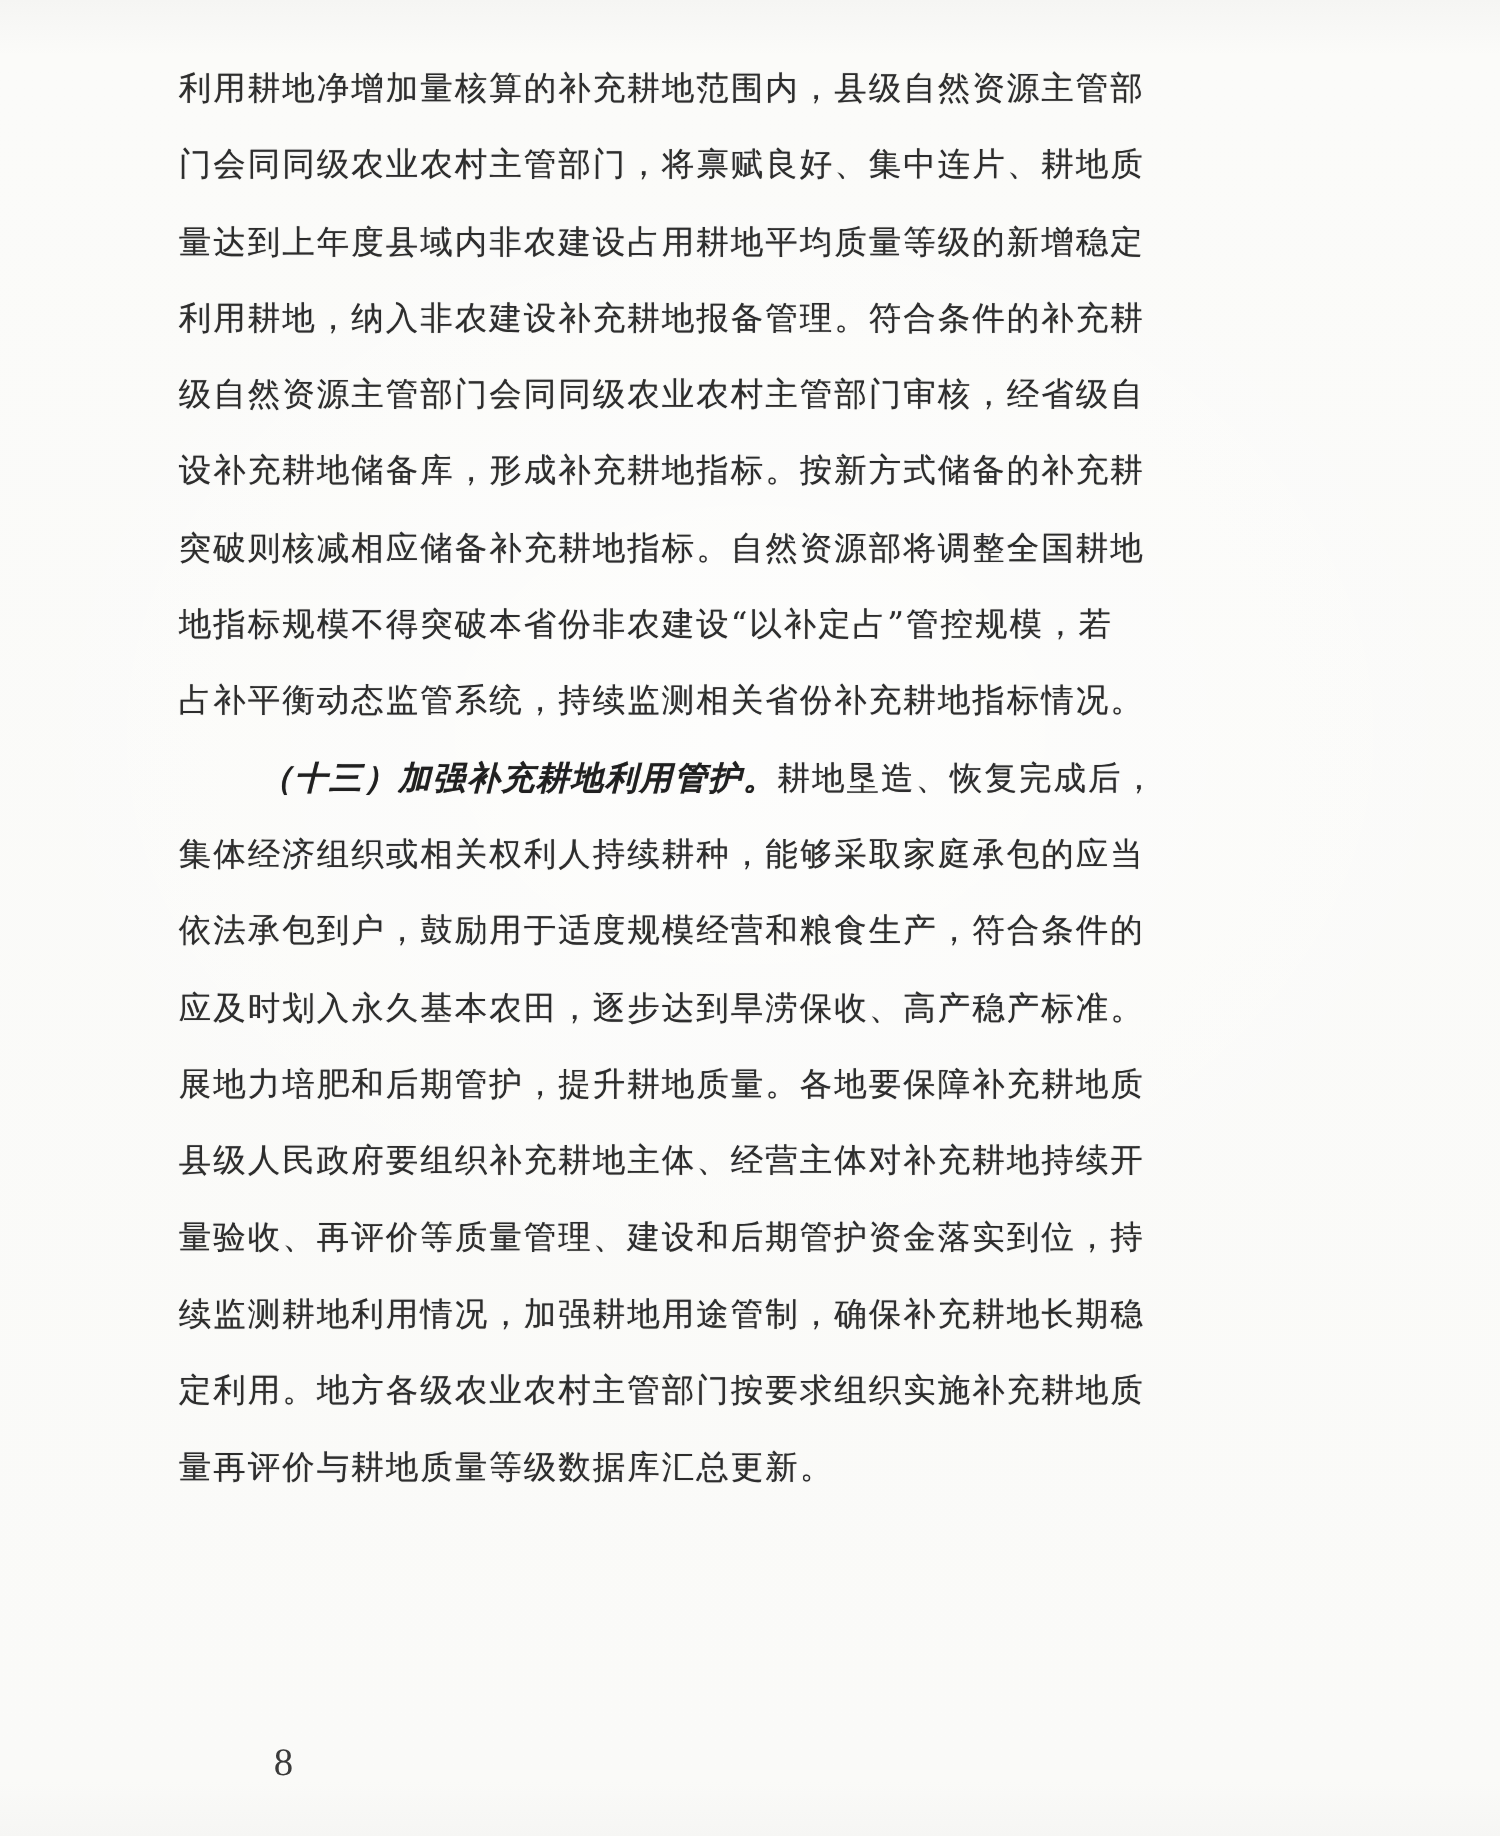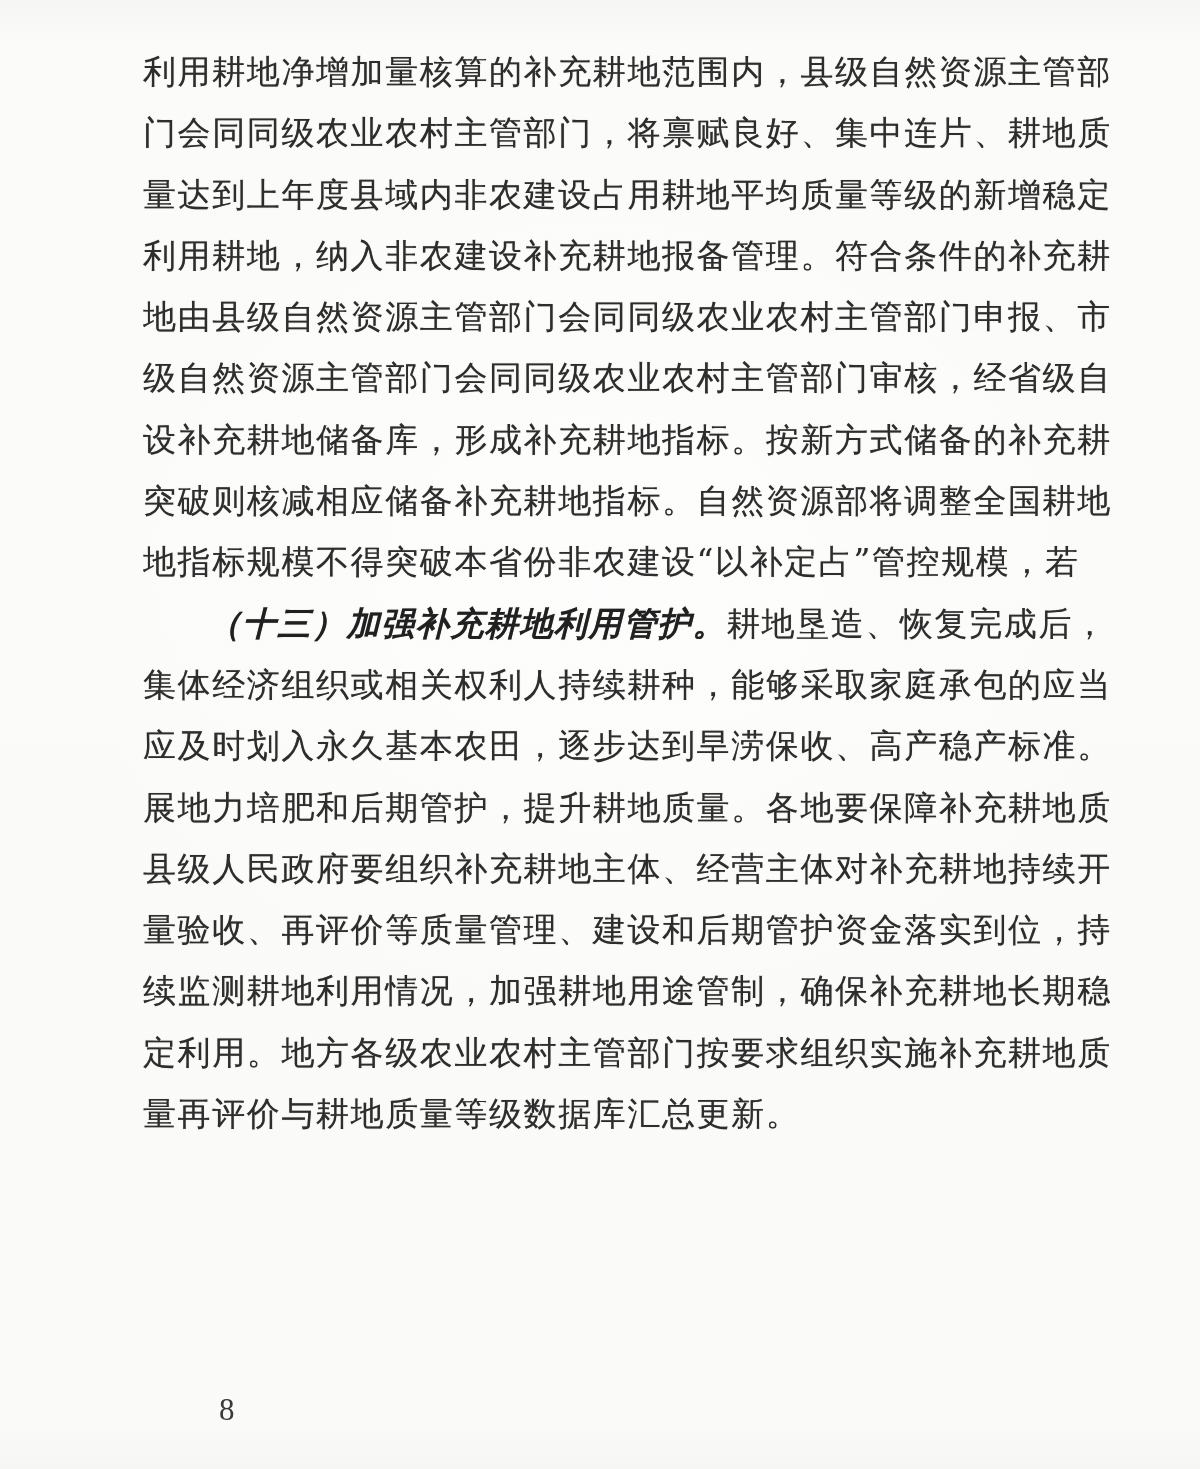--- a/index.html
+++ b/index.html
@@ -17,21 +17,21 @@
     overflow: hidden;
   }
   .textblock {
     position: absolute;
     left: 143px;
     top: 41px;
     width: 916px;
   }
   .line {
     font-family: "DejaVu Serif", "Liberation Serif", serif;
-    font-size: 33px;
+    font-size: 26px;
     letter-spacing: 1.6px;
     color: #2d2d2d;
     height: 61.3px;
     line-height: 61.3px;
     white-space: nowrap;
     text-shadow: 0 0 0.7px rgba(45,45,45,0.55);
   }
   .line.indent {
     text-indent: 65px;
   }
@@ -51,29 +51,30 @@
 </style>
 </head>
 <body>
 
 <div class="page">
   <div class="textblock">
     <div class="line">利用耕地净增加量核算的补充耕地范围内，县级自然资源主管部</div>
     <div class="line">门会同同级农业农村主管部门，将禀赋良好、集中连片、耕地质</div>
     <div class="line">量达到上年度县域内非农建设占用耕地平均质量等级的新增稳定</div>
     <div class="line">利用耕地，纳入非农建设补充耕地报备管理。符合条件的补充耕</div>
-    <div class="line">地由县级自然资源主管部门会同同级农业农村主管部门申报、市</div>
     <div class="line">级自然资源主管部门会同同级农业农村主管部门审核，经省级自</div>
     <div class="line">设补充耕地储备库，形成补充耕地指标。按新方式储备的补充耕</div>
     <div class="line">突破则核减相应储备补充耕地指标。自然资源部将调整全国耕地</div>
     <div class="line">地指标规模不得突破本省份非农建设“以补定占”管控规模，若</div>
+    <div class="line">占补平衡动态监管系统，持续监测相关省份补充耕地指标情况。</div>
 
     <div class="line indent"><span class="heading">（十三）加强补充耕地利用管护。</span><span>耕地垦造、恢复完成后，</span></div>
 
     <div class="line">集体经济组织或相关权利人持续耕种，能够采取家庭承包的应当</div>
+    <div class="line">依法承包到户，鼓励用于适度规模经营和粮食生产，符合条件的</div>
     <div class="line">应及时划入永久基本农田，逐步达到旱涝保收、高产稳产标准。</div>
     <div class="line">展地力培肥和后期管护，提升耕地质量。各地要保障补充耕地质</div>
     <div class="line">县级人民政府要组织补充耕地主体、经营主体对补充耕地持续开</div>
     <div class="line">量验收、再评价等质量管理、建设和后期管护资金落实到位，持</div>
     <div class="line">续监测耕地利用情况，加强耕地用途管制，确保补充耕地长期稳</div>
     <div class="line">定利用。地方各级农业农村主管部门按要求组织实施补充耕地质</div>
     <div class="line">量再评价与耕地质量等级数据库汇总更新。</div>
   </div>
 
   <div class="pagenum">8</div>

